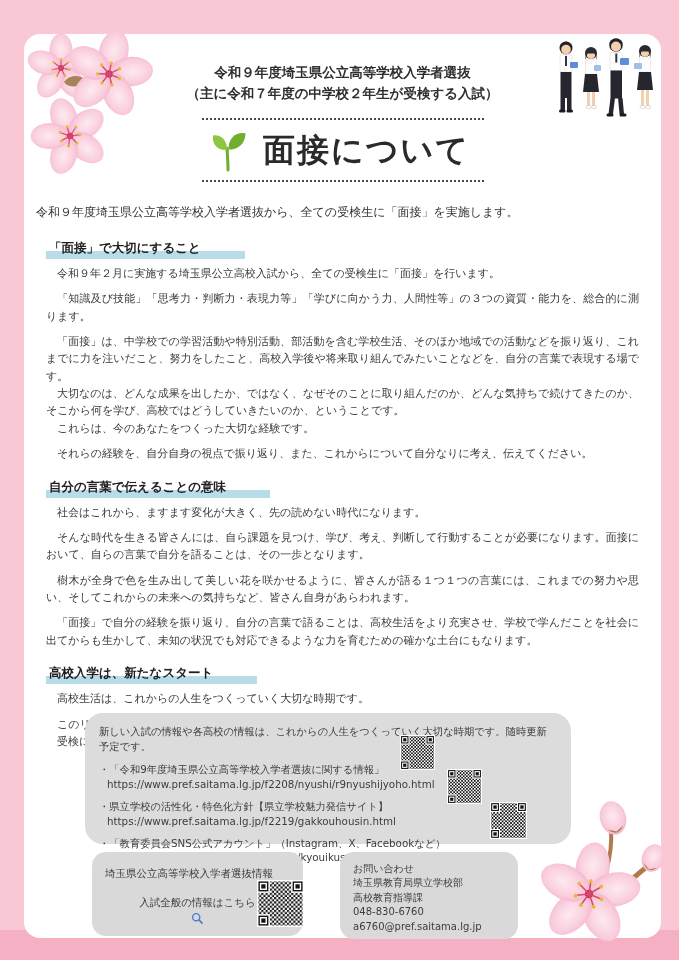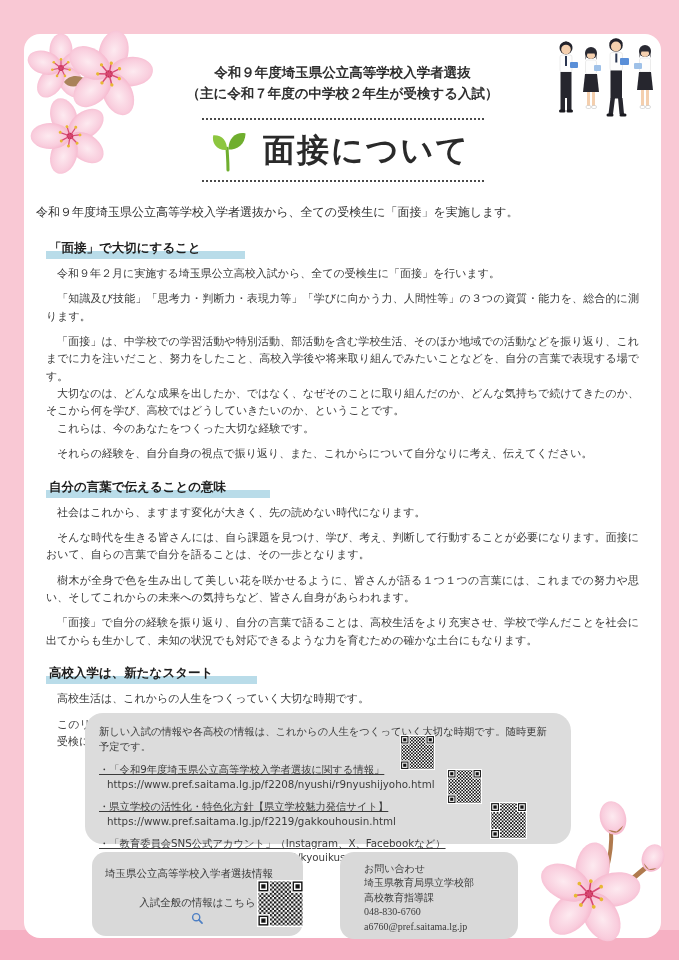--- a/index.html
+++ b/index.html
@@ -35,39 +35,39 @@
   }
   .para { font-size:11px; color:#3a3a3a; line-height:1.58; margin-bottom:8px; text-align:justify; }
   .para.tight { margin-bottom:0; }
 
   .info-box {
     position:absolute; left:61px; top:679px; width:486px; height:131px;
     background:#dcdcdc; border-radius:18px; padding:11px 14px;
   }
   .info-intro { font-size:10.3px; color:#3c3c3c; line-height:1.5; }
   .info-link { margin-top:7px; }
-  .info-label { font-size:10.3px; color:#3c3c3c; line-height:1.45;text-decoration:underline; }
+  .info-label { font-size:10.3px; color:#3c3c3c; line-height:1.45; }
   .info-url { font-size:10.3px; color:#3c3c3c; line-height:1.45; padding-left:8px; }
 
   .qr { position:absolute; background:#fff; }
   .qr1 { left:315px; top:22px; width:35px; height:35px; }
   .qr2 { left:362px; top:56px; width:35px; height:35px; }
   .qr3 { left:405px; top:89px; width:37px; height:37px; }
 
   .sel-box {
     position:absolute; left:68px; top:818px; width:211px; height:84px;
     background:#d9d9d9; border-radius:14px; padding:15px 13px;
   }
   .sel-line1 { font-size:10.5px; color:#3c3c3c; }
   .sel-line2 { font-size:10.5px; color:#3c3c3c; margin-top:15px; display:flex; align-items:center; gap:2px;flex-direction:column; }
   .sel-qr { position:absolute; left:165px; top:28px; width:47px; height:47px; }
 
   .contact-box {
     position:absolute; left:316px; top:818px; width:178px; height:87px;
-    background:#d9d9d9; border-radius:14px; padding:10px 24px;font-family:Liberation Serif, serif;
+    background:#d9d9d9; border-radius:14px; padding:10px 13px;
   }
   .contact-box div { font-size:10px; color:#3c3c3c; line-height:1.44; }
 
   .students { position:absolute; left:550px; top:36px; width:110px; height:82px; }
   .flower-tl { position:absolute; left:6px; top:16px; width:152px; height:188px; }
   .flower-br { position:absolute; left:541px; top:766px; width:138px; height:194px; }
   svg { display:block; }
 </style>
 </head>
 <body>

